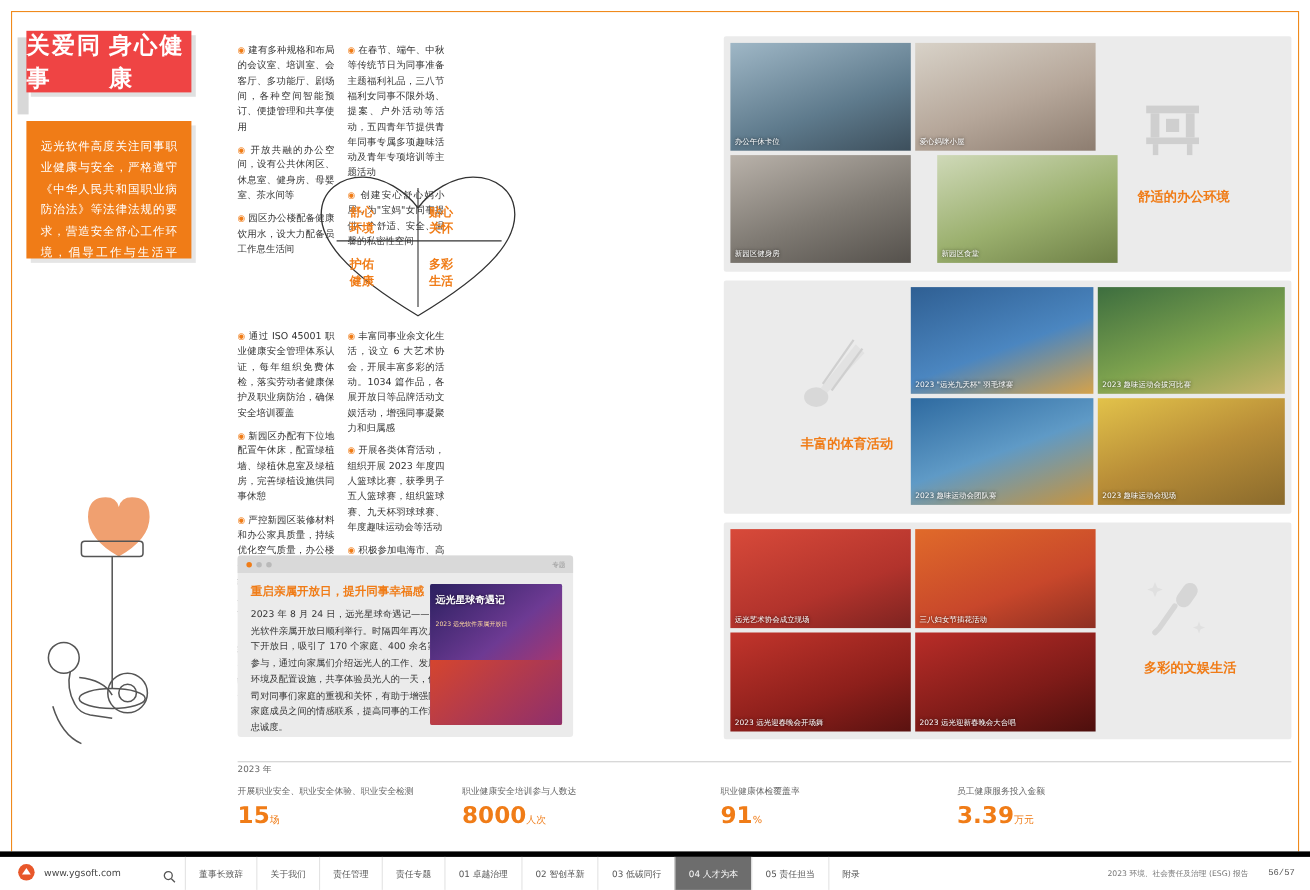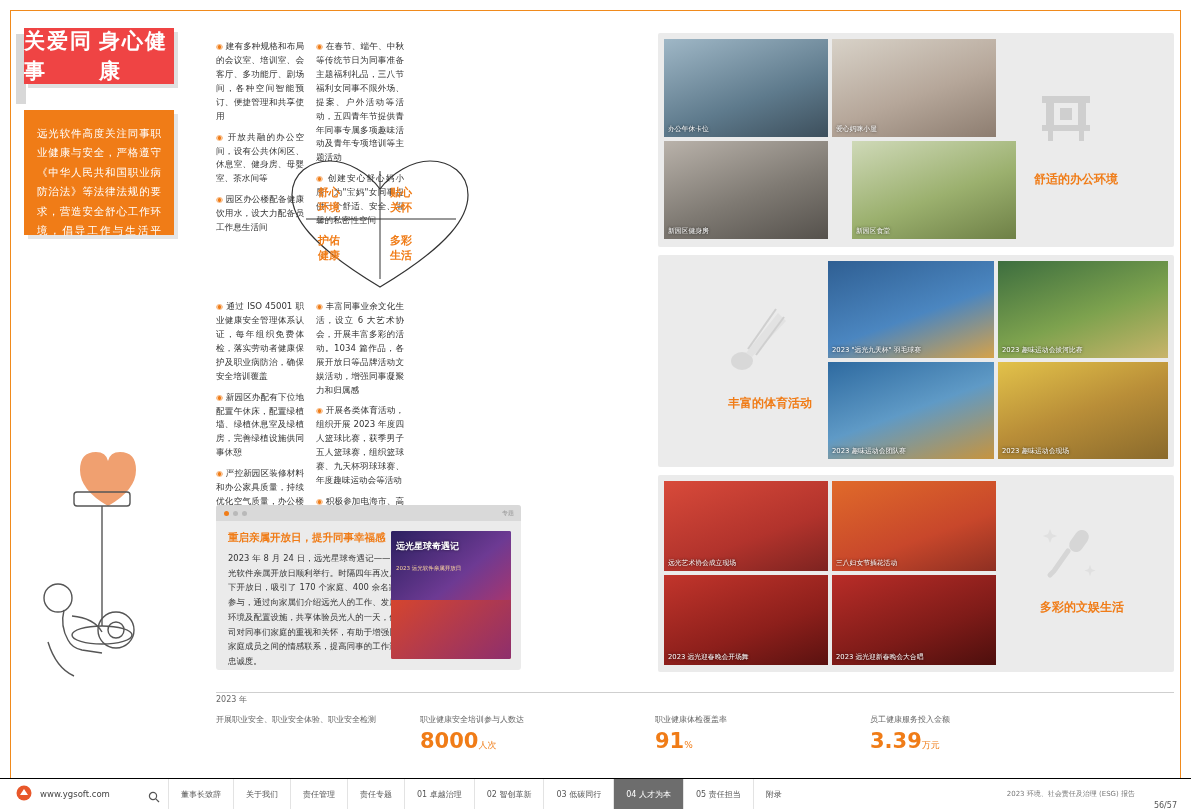--- a/index.html
+++ b/index.html
@@ -113,33 +113,33 @@
   
   .stats-line{position:absolute;left:216px;top:692px;width:958px;height:1px;background:#cfcfcf;}
   .stats-year{position:absolute;left:216px;top:694px;font-size:8px;color:#666;}
   .stat{position:absolute;top:714px;}
   .stat .lbl{font-size:8px;color:#666;margin-bottom:4px;}
   .stat .val{font-size:21px;font-weight:bold;color:#f07c17;}
   .stat .val small{font-size:9px;color:#f07c17;font-weight:normal;}
   
   .footer{
     position:absolute;left:0;bottom:0;width:1191px;height:30px;background:#fff;
-    border-top:1px solid #000000;
+    border-top:5px solid #000000;
   }
   .foot-logo{position:absolute;left:16px;top:6px;width:16px;height:16px;}
   .foot-url{position:absolute;left:40px;top:10px;font-size:8.5px;color:#444;}
   .foot-search{position:absolute;left:148px;top:9px;}
   .foot-tabs{position:absolute;left:168px;top:0;height:30px;display:flex;align-items:center;}
   .ftab{
     font-size:8px;color:#555;padding:0 12px;height:30px;display:flex;align-items:center;
     border-left:1px solid #e3e3e3;white-space:nowrap;
   }
   .ftab.active{background:#6d6d6d;color:#fff;}
   .foot-right{position:absolute;right:56px;top:10px;font-size:7px;color:#777;}
-  .foot-page{position:absolute;right:14px;top:22px;font-size:8px;color:#555;}
+  .foot-page{position:absolute;right:14px;top:10px;font-size:8px;color:#555;font-family:Liberation Mono, monospace;}
 </style>
 </head>
 <body>
 
 <div class="page">
 
   <div class="edge-line"></div>
 
   <div class="title-shadowbar"></div>
   <div class="title-box">
@@ -286,20 +286,21 @@
       </svg>
     </div>
     <div class="panel-label" style="left:358px;top:124px;width:108px;">多彩的文娱生活</div>
   </div>
 
   <div class="stats-line"></div>
   <div class="stats-year">2023 年</div>
 
   <div class="stat" style="left:216px;width:190px;">
     <div class="lbl">开展职业安全、职业安全体验、职业安全检测</div>
+    <div class="val"><span>15</span><small>场</small></div>
   </div>
   <div class="stat" style="left:420px;width:200px;">
     <div class="lbl">职业健康安全培训参与人数达</div>
     <div class="val"><span>8000</span><small>人次</small></div>
   </div>
   <div class="stat" style="left:655px;width:190px;">
     <div class="lbl">职业健康体检覆盖率</div>
     <div class="val"><span>91</span><small>%</small></div>
   </div>
   <div class="stat" style="left:870px;width:200px;">

